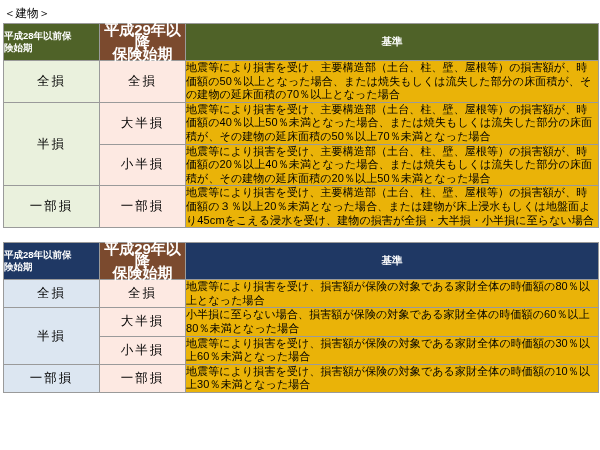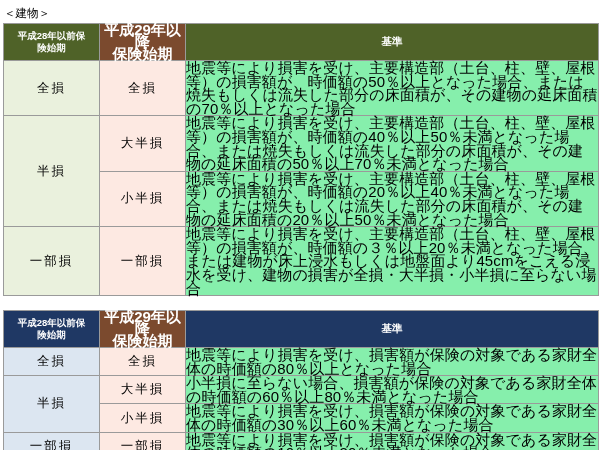--- a/index.html
+++ b/index.html
@@ -39,21 +39,21 @@
     vertical-align: middle;
     padding: 0;
   }
   
   th.h-old {
     background: #4f6228;
     color: #ffffff;
     font-size: 9.5px;
     font-weight: bold;
     line-height: 12px;
-    text-align: center;
+    text-align: left;
     padding: 2px 1px;
     width: 96px;
   }
   th.h-new {
     background: #7b4a2e;
     color: #ffffff;
     font-size: 15px;
     font-weight: bold;
     line-height: 12px;
     text-align: center;
@@ -87,25 +87,25 @@
   td.cat-new {
     background: #fde9e2;
     text-align: center;
     font-size: 12.5px;
     letter-spacing: 2px;
     color: #000;
     padding: 2px;
   }
   td.crit {
     text-align: left;
-    font-size: 15px;
+    font-size: 11px;
     line-height: 13.6px;
     padding: 4px 5px 4px 6px;
     color: #000;
-    background: #86efac;
+    background: #eab308;
     letter-spacing: 0.1px;
   }
   .spacer { height: 14px; }
 </style>
 </head>
 <body>
 
 <div class="page">
 
   <div class="section-title">＜建物＞</div>

